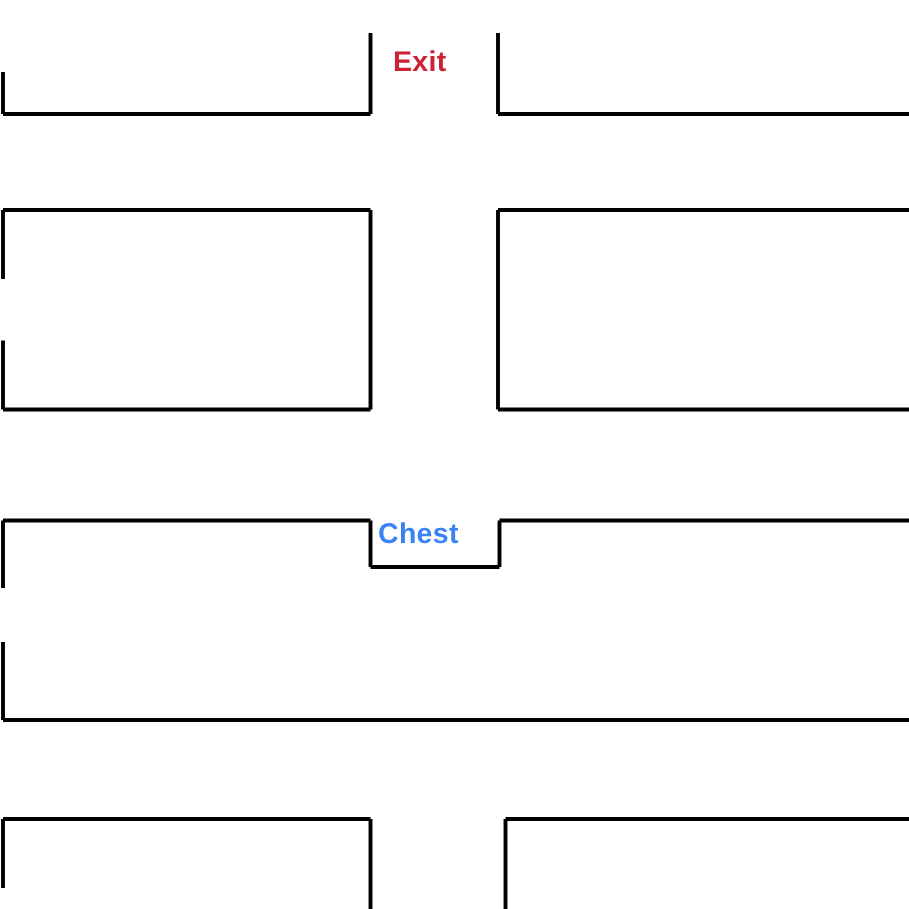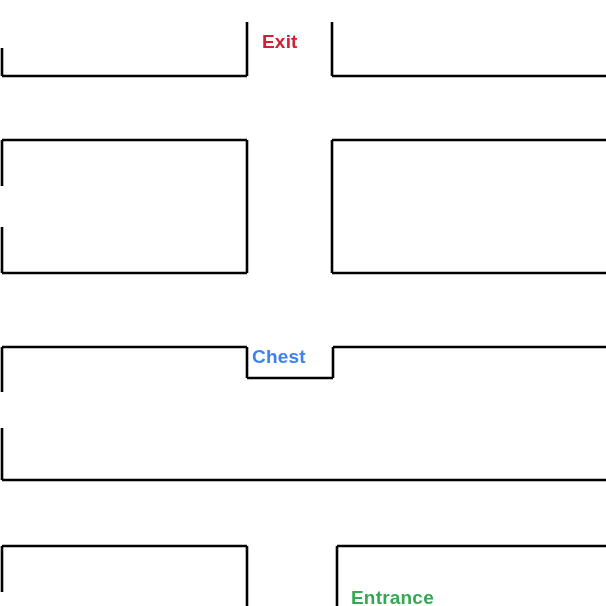--- a/index.html
+++ b/index.html
@@ -92,15 +92,14 @@
         <line x1="247" y1="598" x2="337" y2="598" class="wall" stroke="#000000" stroke-width="2.6"></line>
         <line x1="337" y1="526" x2="337" y2="598" class="wall" stroke="#000000" stroke-width="2.6"></line>
         <line x1="337" y1="526" x2="606" y2="526" class="wall" stroke="#000000" stroke-width="2.6"></line>
       </g>
   </svg>
 
   <div class="maze-label" id="label-exit" style="left: 262px; top: 12px; color: rgb(204, 34, 51);">Exit</div>
 
   <div class="maze-label" id="label-chest" style="left: 252px; top: 327px; color: #3b82f6;">Chest</div>
 
-  <div class="maze-label" id="label-entrance" style="left: 351px; top: 568px; color: rgb(53, 168, 83);">Entrance</div>
 
 </div>
 
 </body></html>

